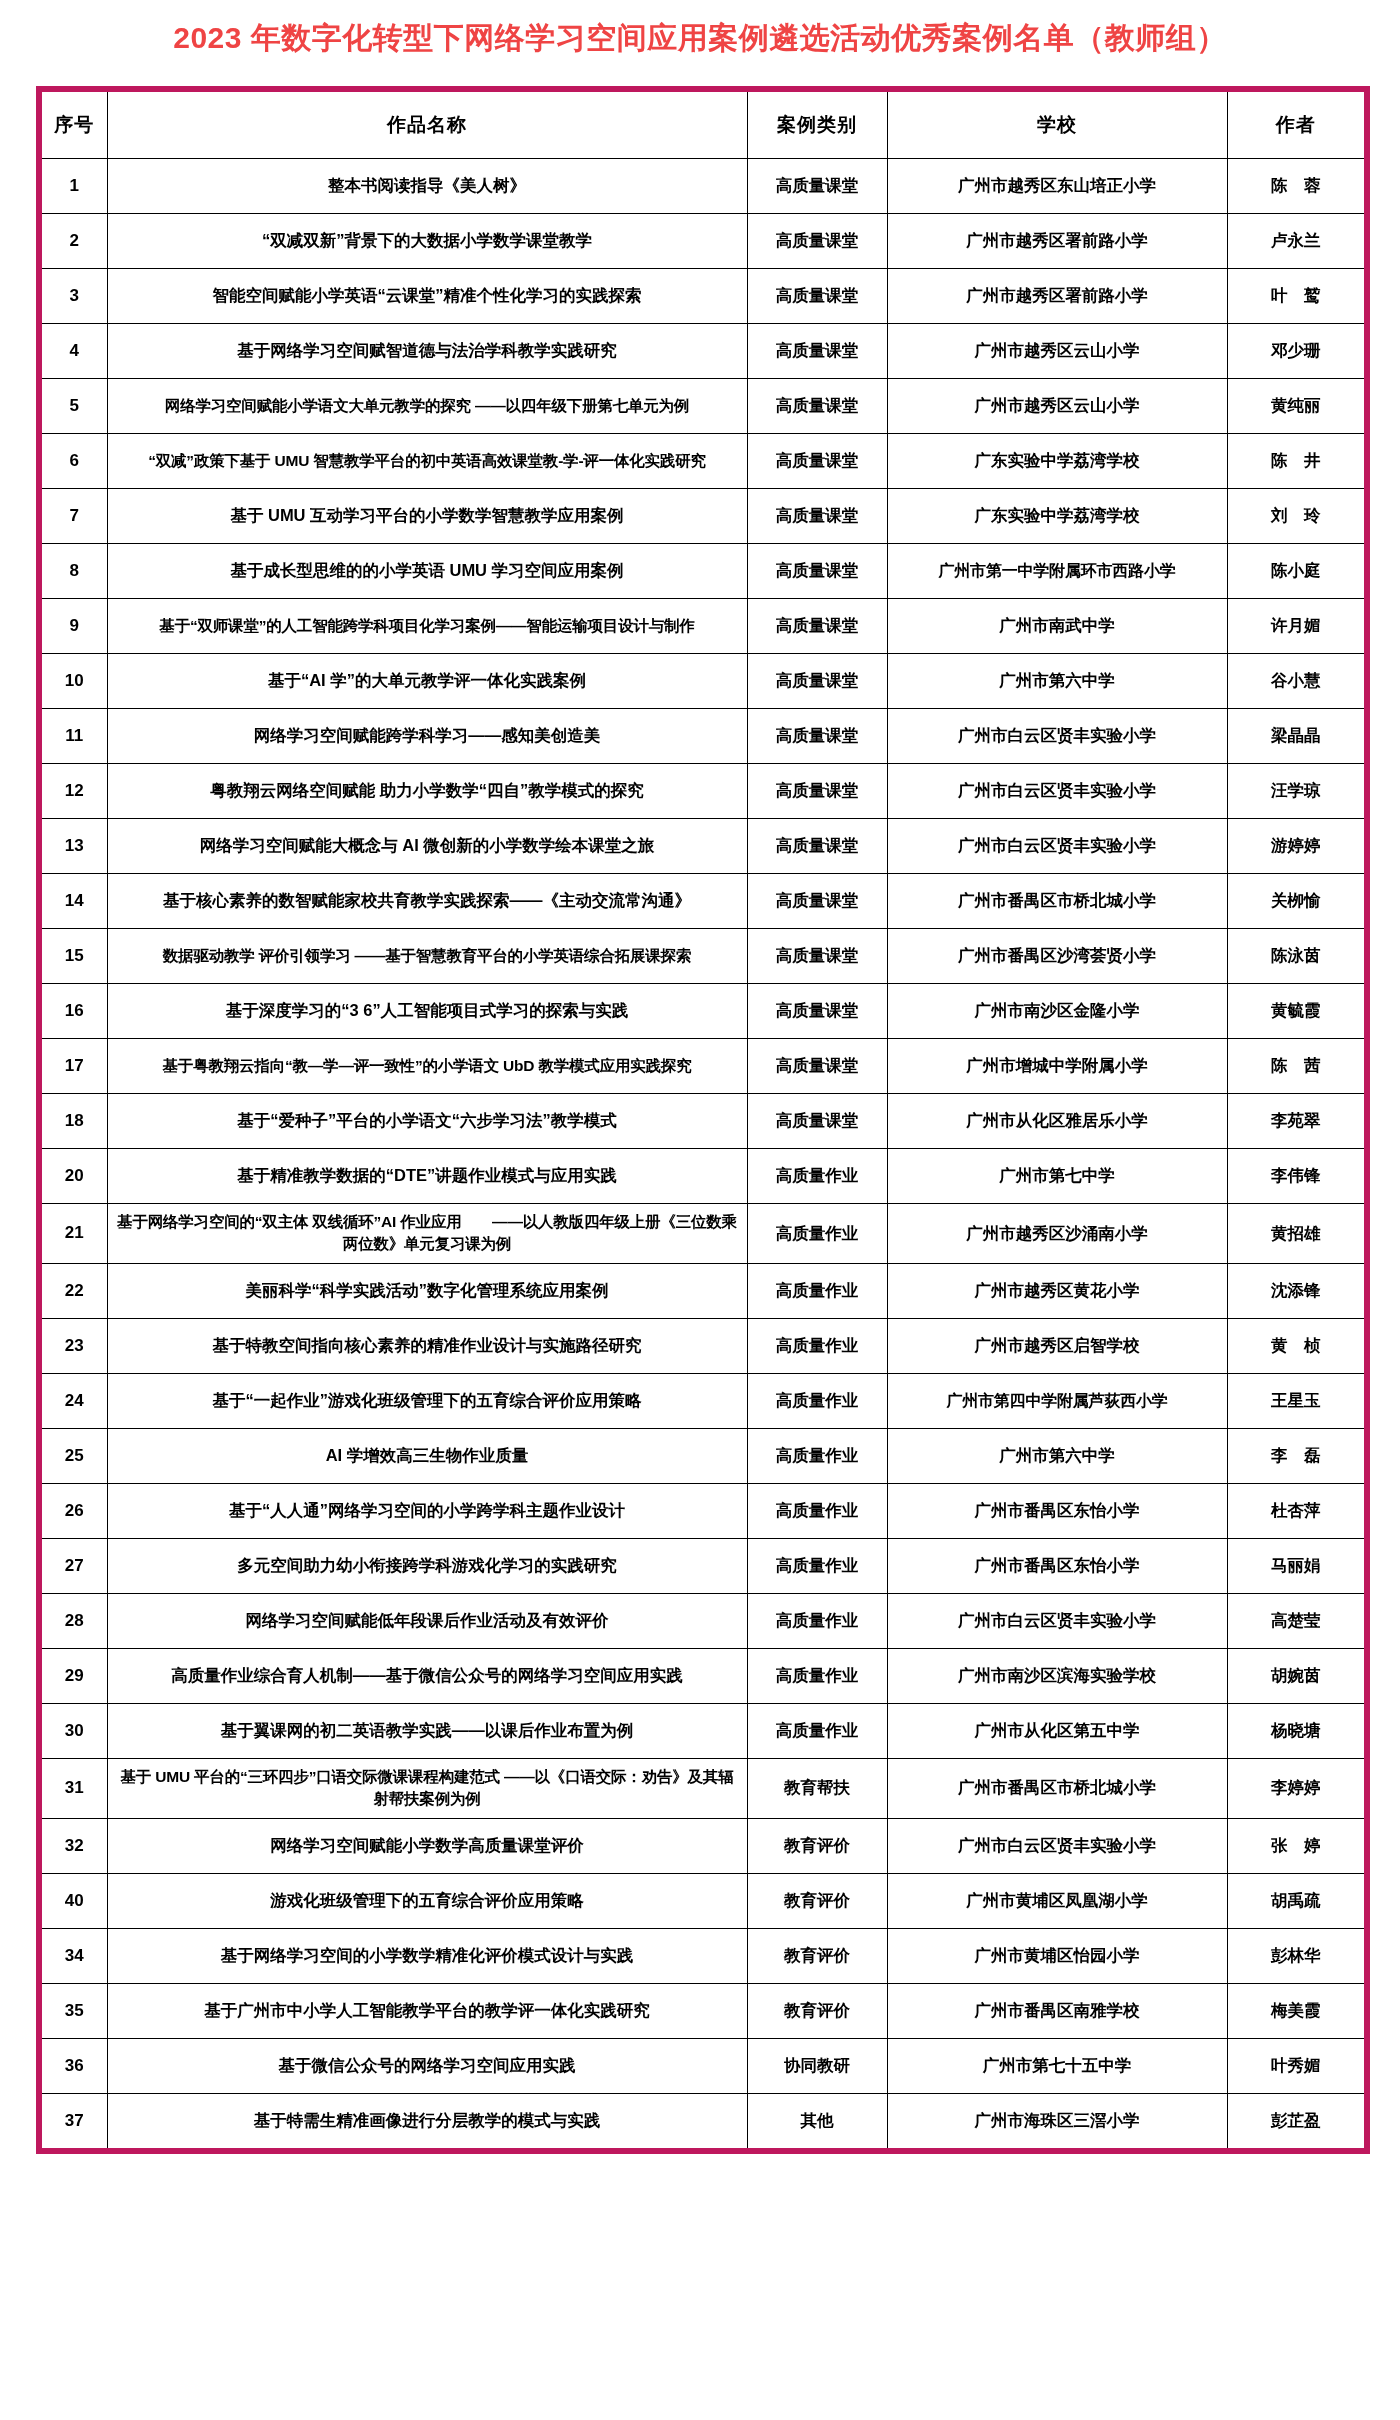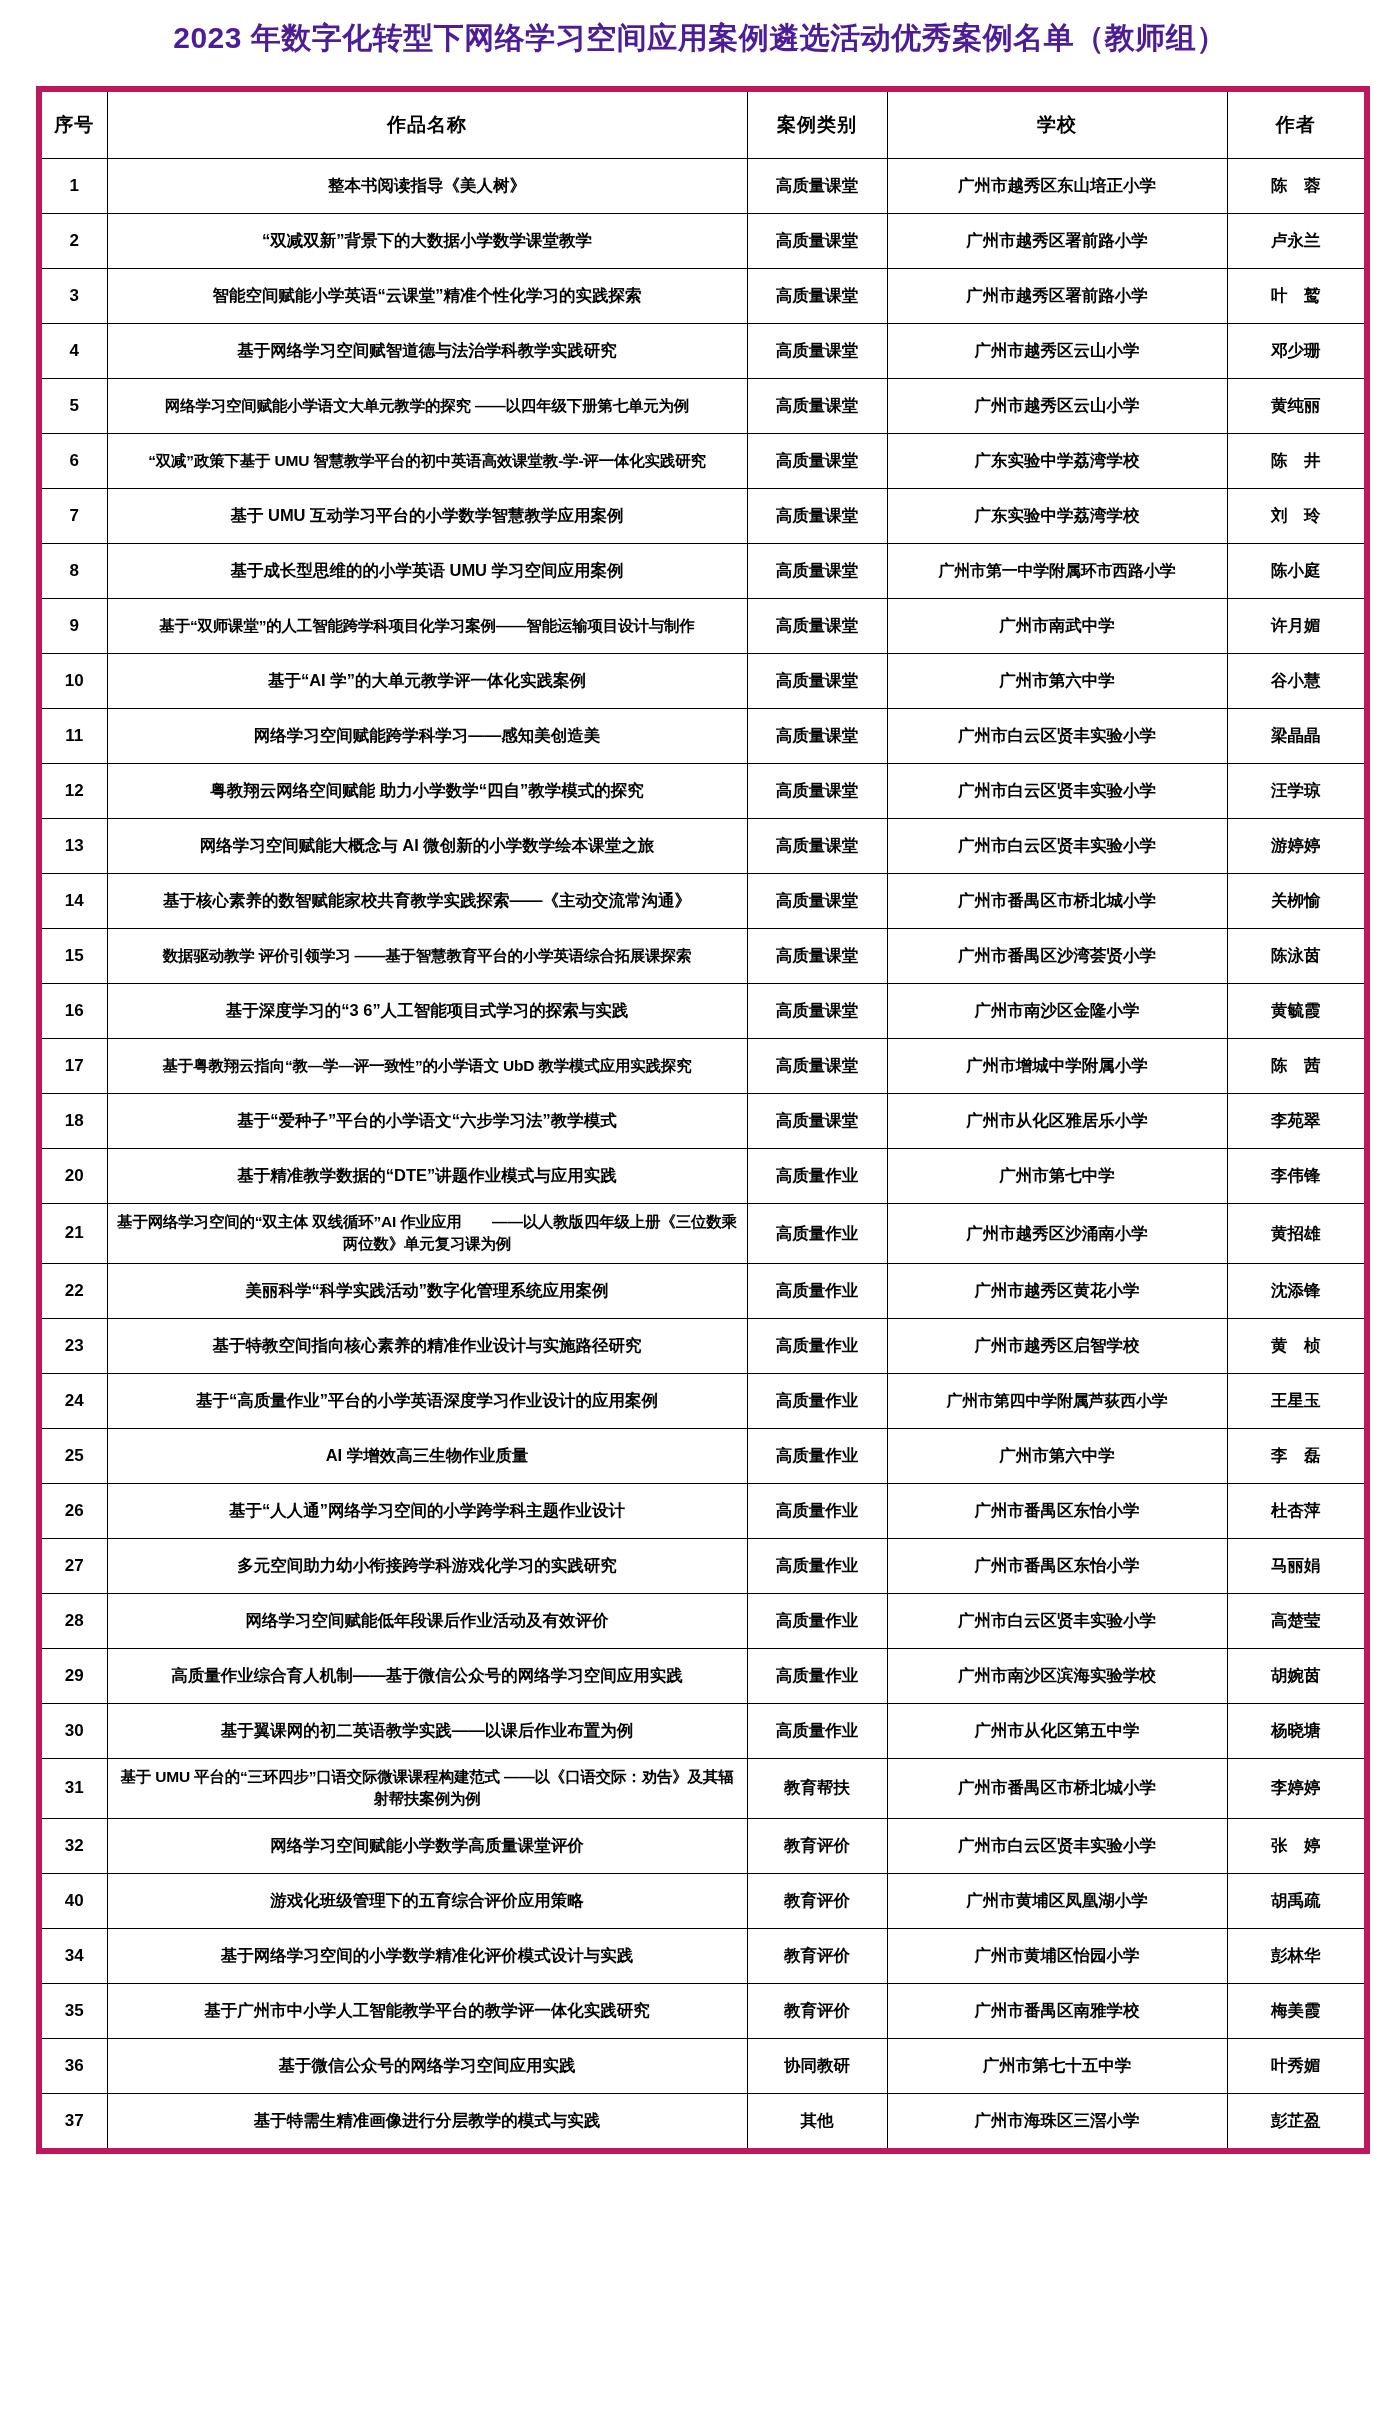--- a/index.html
+++ b/index.html
@@ -23,21 +23,21 @@
   }
   .doc-title {
     text-align: center;
     font-family: "Liberation Sans", "DejaVu Sans", sans-serif;
     font-weight: bold;
     font-size: 30px;
     line-height: 1.2;
     letter-spacing: 0.5px;
     padding-top: 20px;
     padding-bottom: 4px;
-    color: #4c1d95;
+    color: #ef4444;
     white-space: nowrap;
   }
   .table-wrap {
     padding: 0 36px 0 36px;
     margin-top: 26px;
   }
   table.award-table {
     border-collapse: collapse;
     width: 1328px;
     table-layout: fixed;
@@ -274,21 +274,21 @@
           </tr>
           <tr>
             <td class="seq">23</td>
             <td class="name">基于特教空间指向核心素养的精准作业设计与实施路径研究</td>
             <td class="cat">高质量作业</td>
             <td class="school">广州市越秀区启智学校</td>
             <td class="author">黄　桢</td>
           </tr>
           <tr>
             <td class="seq">24</td>
-            <td class="name">基于“高质量作业”平台的小学英语深度学习作业设计的应用案例</td>
+            <td class="name">基于“一起作业”游戏化班级管理下的五育综合评价应用策略</td>
             <td class="cat">高质量作业</td>
             <td class="school long">广州市第四中学附属芦荻西小学</td>
             <td class="author">王星玉</td>
           </tr>
           <tr>
             <td class="seq">25</td>
             <td class="name">AI 学增效高三生物作业质量</td>
             <td class="cat">高质量作业</td>
             <td class="school">广州市第六中学</td>
             <td class="author">李　磊</td>

